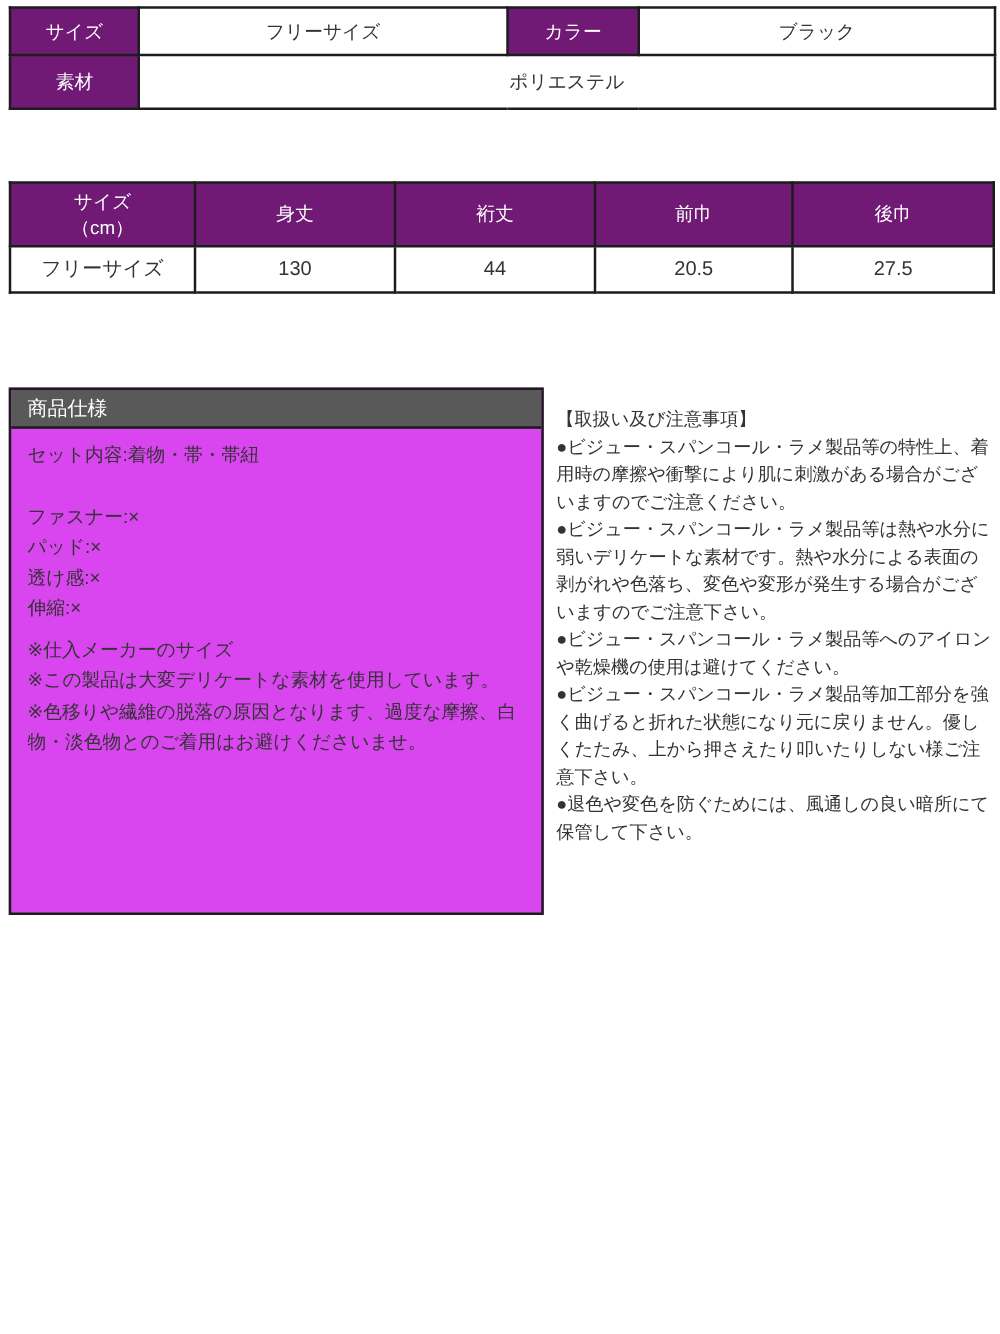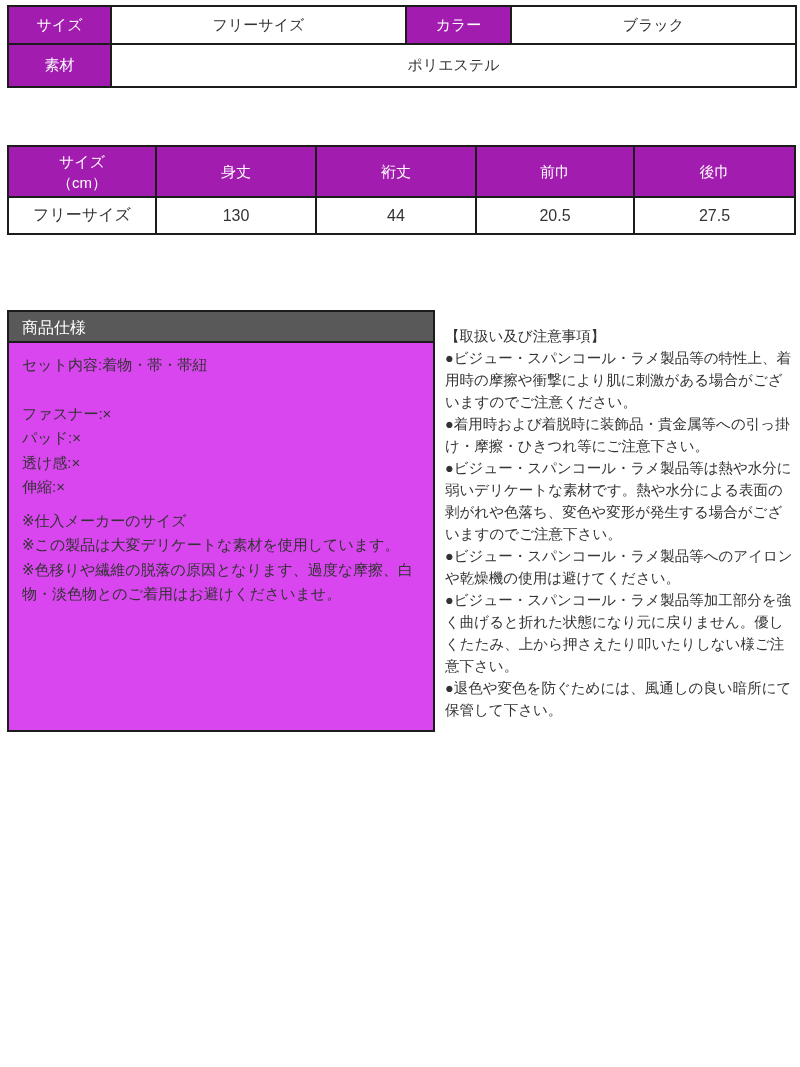--- a/index.html
+++ b/index.html
@@ -18,21 +18,21 @@
     position: absolute;
   }
   table.tbl td, table.tbl th {
     border: 2px solid #1c1c1c;
     text-align: center;
     vertical-align: middle;
     font-weight: normal;
     font-size: 15px;
   }
   .dark {
-    background: #a21caf;
+    background: #701a75;
     color: #ffffff;
   }
 
   
   .attr-table { left: 7px; top: 5px; width: 788px; }
   .attr-table tr:nth-child(1) td { height: 38px; }
   .attr-table tr:nth-child(2) td { height: 43px; }
   .attr-table .c1 { width: 103px; }
   .attr-table .c2 { width: 295px; }
   .attr-table .c3 { width: 105px; }
@@ -136,20 +136,19 @@
       <p>伸縮:×</p>
       <p class="small-gap-before">※仕入メーカーのサイズ</p>
       <p>※この製品は大変デリケートな素材を使用しています。</p>
       <p>※色移りや繊維の脱落の原因となります、過度な摩擦、白物・淡色物とのご着用はお避けくださいませ。</p>
     </div>
   </div>
 
   <div class="care">
     <p class="care-title">【取扱い及び注意事項】</p>
     <p>●ビジュー・スパンコール・ラメ製品等の特性上、着用時の摩擦や衝撃により肌に刺激がある場合がございますのでご注意ください。</p>
-    <p>●着用時および着脱時に装飾品・貴金属等への引っ掛け・摩擦・ひきつれ等にご注意下さい。</p>
     <p>●ビジュー・スパンコール・ラメ製品等は熱や水分に弱いデリケートな素材です。熱や水分による表面の剥がれや色落ち、変色や変形が発生する場合がございますのでご注意下さい。</p>
     <p>●ビジュー・スパンコール・ラメ製品等へのアイロンや乾燥機の使用は避けてください。</p>
     <p>●ビジュー・スパンコール・ラメ製品等加工部分を強く曲げると折れた状態になり元に戻りません。優しくたたみ、上から押さえたり叩いたりしない様ご注意下さい。</p>
     <p>●退色や変色を防ぐためには、風通しの良い暗所にて保管して下さい。</p>
   </div>
 
 </div>
 
 </body></html>

